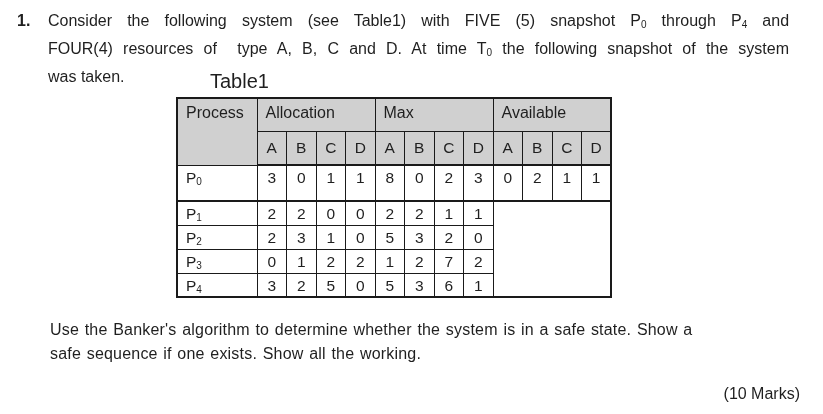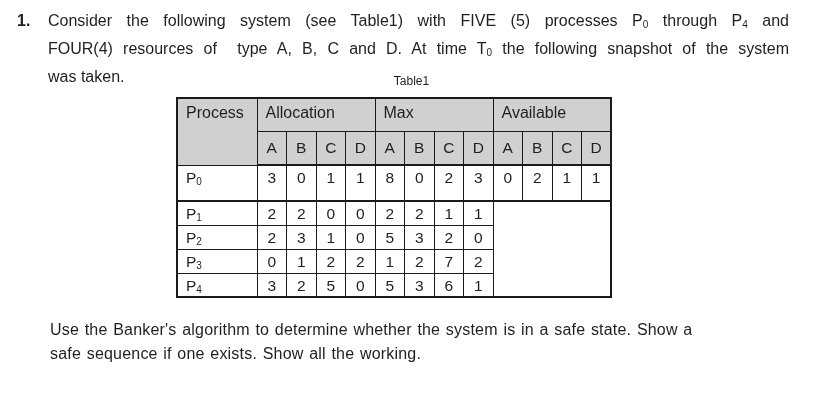--- a/index.html
+++ b/index.html
@@ -16,21 +16,21 @@
     position:absolute; left:48px; top:9px; width:741px;
     font-size:16px; line-height:24px;
   }
   .jline { text-align:justify; text-align-last:justify; }
   .b  { font-weight:normal; }
   .sb { font-size:10px; vertical-align:-2px; }
   
   .caption {
     position:absolute; left:176px; top:70px; width:437px;
     box-sizing:border-box; padding-left:34px;
-    text-align:center; font-size:12px; line-height:22px;
+    font-size:20px; line-height:22px;
   }
   
   table.snap {
     position:absolute; left:176px; top:97px;
     border-collapse:collapse; table-layout:fixed;
     border:2px solid #1a1a1a;
   }
   table.snap td { border:1px solid #1a1a1a; overflow:hidden; }
   .hdr {
     background:#d0d0d0; text-align:left; vertical-align:top;
@@ -61,21 +61,21 @@
   }
 </style>
 </head>
 <body>
 
 <div class="page">
 
   <div class="q-number">1.</div>
 
   <div class="intro">
-    <div class="jline"><span>Consider the following system (see Table1) with </span><span class="b">FIVE (5)</span><span> processes P</span><span class="sb">0</span><span> through P</span><span class="sb">4</span><span> and</span></div>
+    <div class="jline"><span>Consider the following system (see Table1) with </span><span class="b">FIVE (5)</span><span> snapshot P</span><span class="sb">0</span><span> through P</span><span class="sb">4</span><span> and</span></div>
     <div class="jline"><span class="b">FOUR(4)</span><span> resources of &nbsp;type A, B, C and D. At time T</span><span class="sb">0</span><span> the following snapshot of the system</span></div>
     <div>was taken.</div>
   </div>
 
   <div class="caption">Table1</div>
 
   <table class="snap">
     <colgroup>
       <col style="width:80px">
       <col style="width:29.5px">
@@ -173,14 +173,15 @@
       <td class="num">1</td>
     </tr>
   </tbody>
     </table>
 
   <div class="question">
     <div>Use the Banker's algorithm to determine whether the system is in a safe state. Show a</div>
     <div>safe sequence if one exists. Show all the working.</div>
   </div>
 
+  <div class="marks">(10 Marks)</div>
 
 </div>
 
 </body></html>

